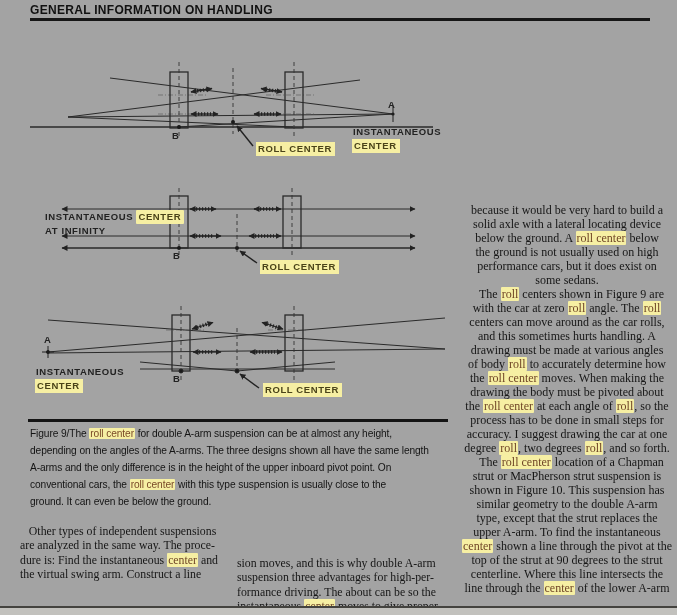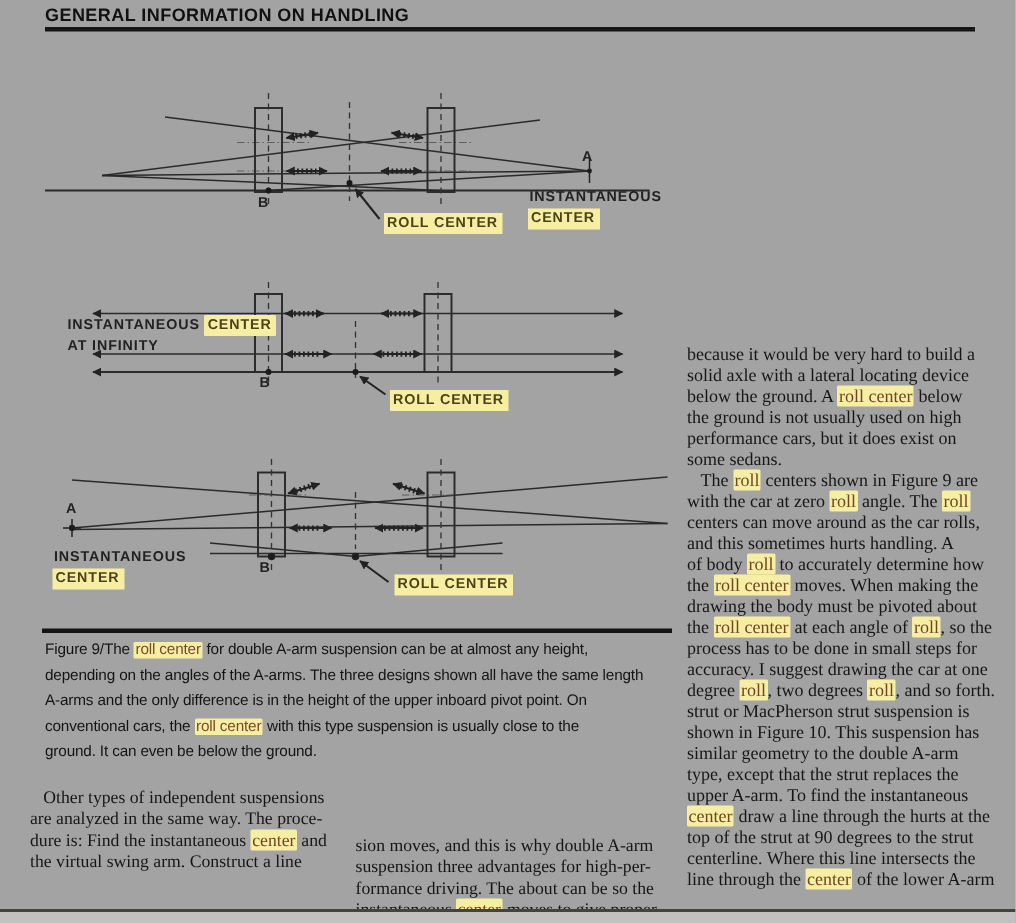--- a/index.html
+++ b/index.html
@@ -182,44 +182,46 @@
 
   <div class="abs cap-rule" style="left:28px;top:419px;width:420px;height:2.5px;"></div>
   <div class="abs cap" style="left:30px;top:425px;width:430px;">
       <div><span>Figure 9/The </span><span class="hl">roll center</span><span> for double A-arm suspension can be at almost any height,</span></div>
       <div><span>depending on the angles of the A-arms. The three designs shown all have the same length</span></div>
       <div><span>A-arms and the only difference is in the height of the upper inboard pivot point. On</span></div>
       <div><span>conventional cars, the </span><span class="hl">roll center</span><span> with this type suspension is usually close to the</span></div>
       <div><span>ground. It can even be below the ground.</span></div>
     </div>
 
-  <div class="abs col" style="left:458px;top:229px;width:218px;">
+  <div class="abs col" style="left:458px;top:203px;width:218px;text-align:center;">
       <div><span>because it would be very hard to build a</span></div>
       <div><span>solid axle with a lateral locating device</span></div>
       <div><span>below the ground. A </span><span class="hl">roll center</span><span> below</span></div>
       <div><span>the ground is not usually used on high</span></div>
       <div><span>performance cars, but it does exist on</span></div>
       <div><span>some sedans.</span></div>
       <div><span>&nbsp;&nbsp;&nbsp;The </span><span class="hl">roll</span><span> centers shown in Figure 9 are</span></div>
       <div><span>with the car at zero </span><span class="hl">roll</span><span> angle. The </span><span class="hl">roll</span></div>
       <div><span>centers can move around as the car rolls,</span></div>
       <div><span>and this sometimes hurts handling. A</span></div>
+      <div><span>drawing must be made at various angles</span></div>
       <div><span>of body </span><span class="hl">roll</span><span> to accurately determine how</span></div>
       <div><span>the </span><span class="hl">roll center</span><span> moves. When making the</span></div>
       <div><span>drawing the body must be pivoted about</span></div>
       <div><span>the </span><span class="hl">roll center</span><span> at each angle of </span><span class="hl">roll</span><span>, so the</span></div>
       <div><span>process has to be done in small steps for</span></div>
       <div><span>accuracy. I suggest drawing the car at one</span></div>
       <div><span>degree </span><span class="hl">roll</span><span>, two degrees </span><span class="hl">roll</span><span>, and so forth.</span></div>
+      <div><span>&nbsp;&nbsp;&nbsp;The </span><span class="hl">roll center</span><span> location of a Chapman</span></div>
       <div><span>strut or MacPherson strut suspension is</span></div>
       <div><span>shown in Figure 10. This suspension has</span></div>
       <div><span>similar geometry to the double A-arm</span></div>
       <div><span>type, except that the strut replaces the</span></div>
       <div><span>upper A-arm. To find the instantaneous</span></div>
-      <div><span class="hl">center</span><span> draw a line through the hurts at the</span></div>
+      <div><span class="hl">center</span><span> shown a line through the pivot at the</span></div>
       <div><span>top of the strut at 90 degrees to the strut</span></div>
       <div><span>centerline. Where this line intersects the</span></div>
       <div><span>line through the </span><span class="hl">center</span><span> of the lower A-arm</span></div>
     </div>
 
   <div class="abs col smallcol" style="left:20px;top:524px;width:214px;">
       <div><span>&nbsp;&nbsp;&nbsp;Other types of independent suspensions</span></div>
       <div><span>are analyzed in the same way. The proce-</span></div>
       <div><span>dure is: Find the instantaneous </span><span class="hl">center</span><span> and</span></div>
       <div><span>the virtual swing arm. Construct a line</span></div>

